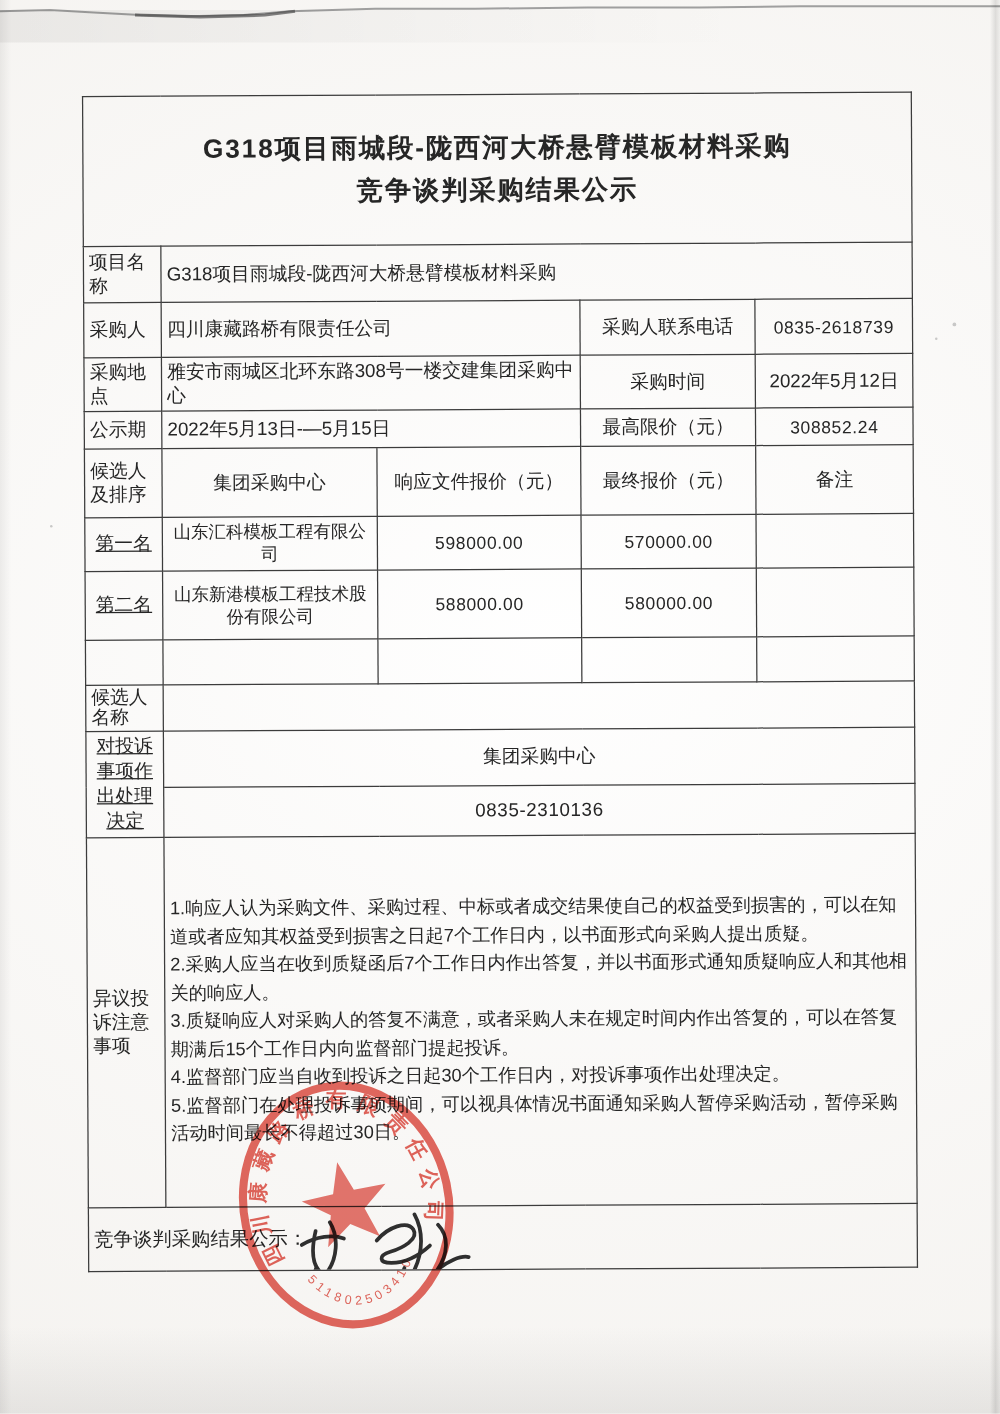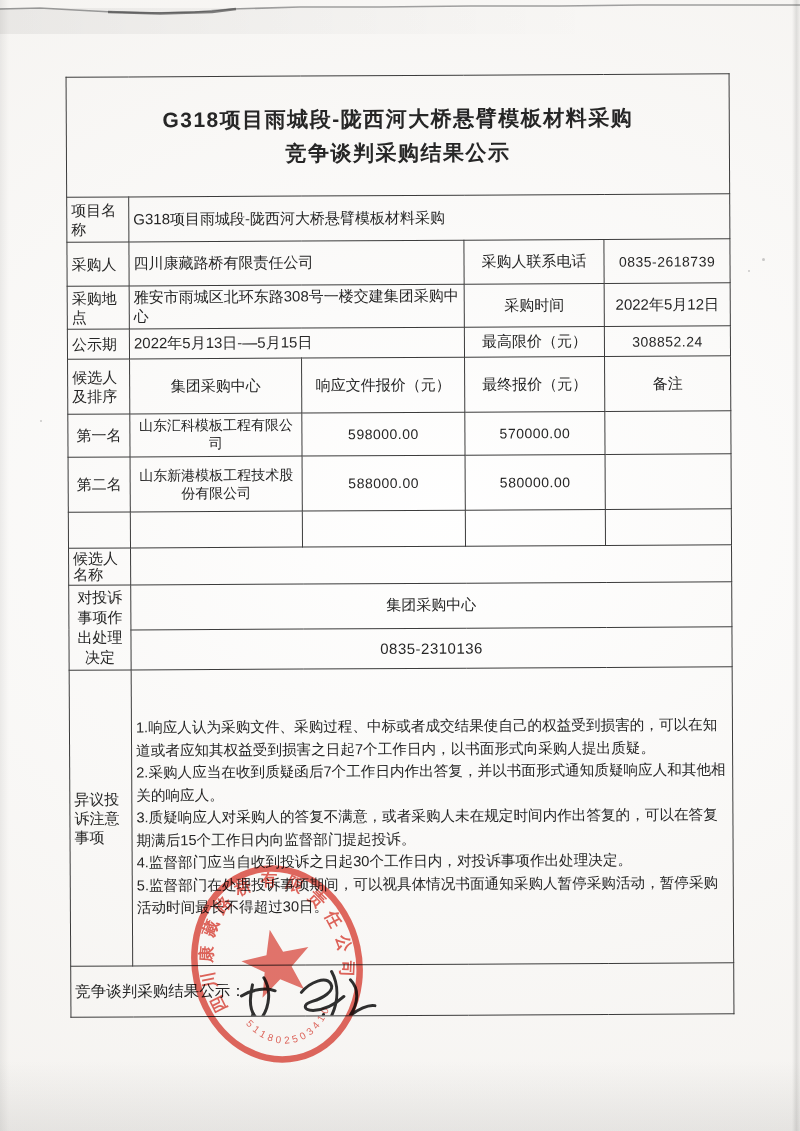--- a/index.html
+++ b/index.html
@@ -45,21 +45,21 @@
     border:1.6px solid #3c3c3c;
     padding:2px 4px;
     vertical-align:middle;
     overflow:hidden;
   }
   .r-title td{border:1.6px solid #3c3c3c;}
   .title-line{
     text-align:center;font-weight:bold;font-size:21px;letter-spacing:1.5px;line-height:34px;
   }
   .lab{line-height:19px;padding-left:5px;}
-  .labc{text-align:center;line-height:20px;}
+  .labc{text-align:center;line-height:20px;text-decoration:underline;}
   .val{padding-left:7px;}
   .cen{text-align:center;}
   .num{text-align:center;font-size:14px;letter-spacing:.5px;}
   .obj{
     font-size:14.6px;line-height:1.54;padding:10px 10px 10px 8px;
     vertical-align:middle;
   }
   .obj div{margin:0;}
   .sig-cell{position:relative;padding-left:8px;font-size:15.5px;}
   .sig-svg{position:absolute;left:160px;top:-4px;}

